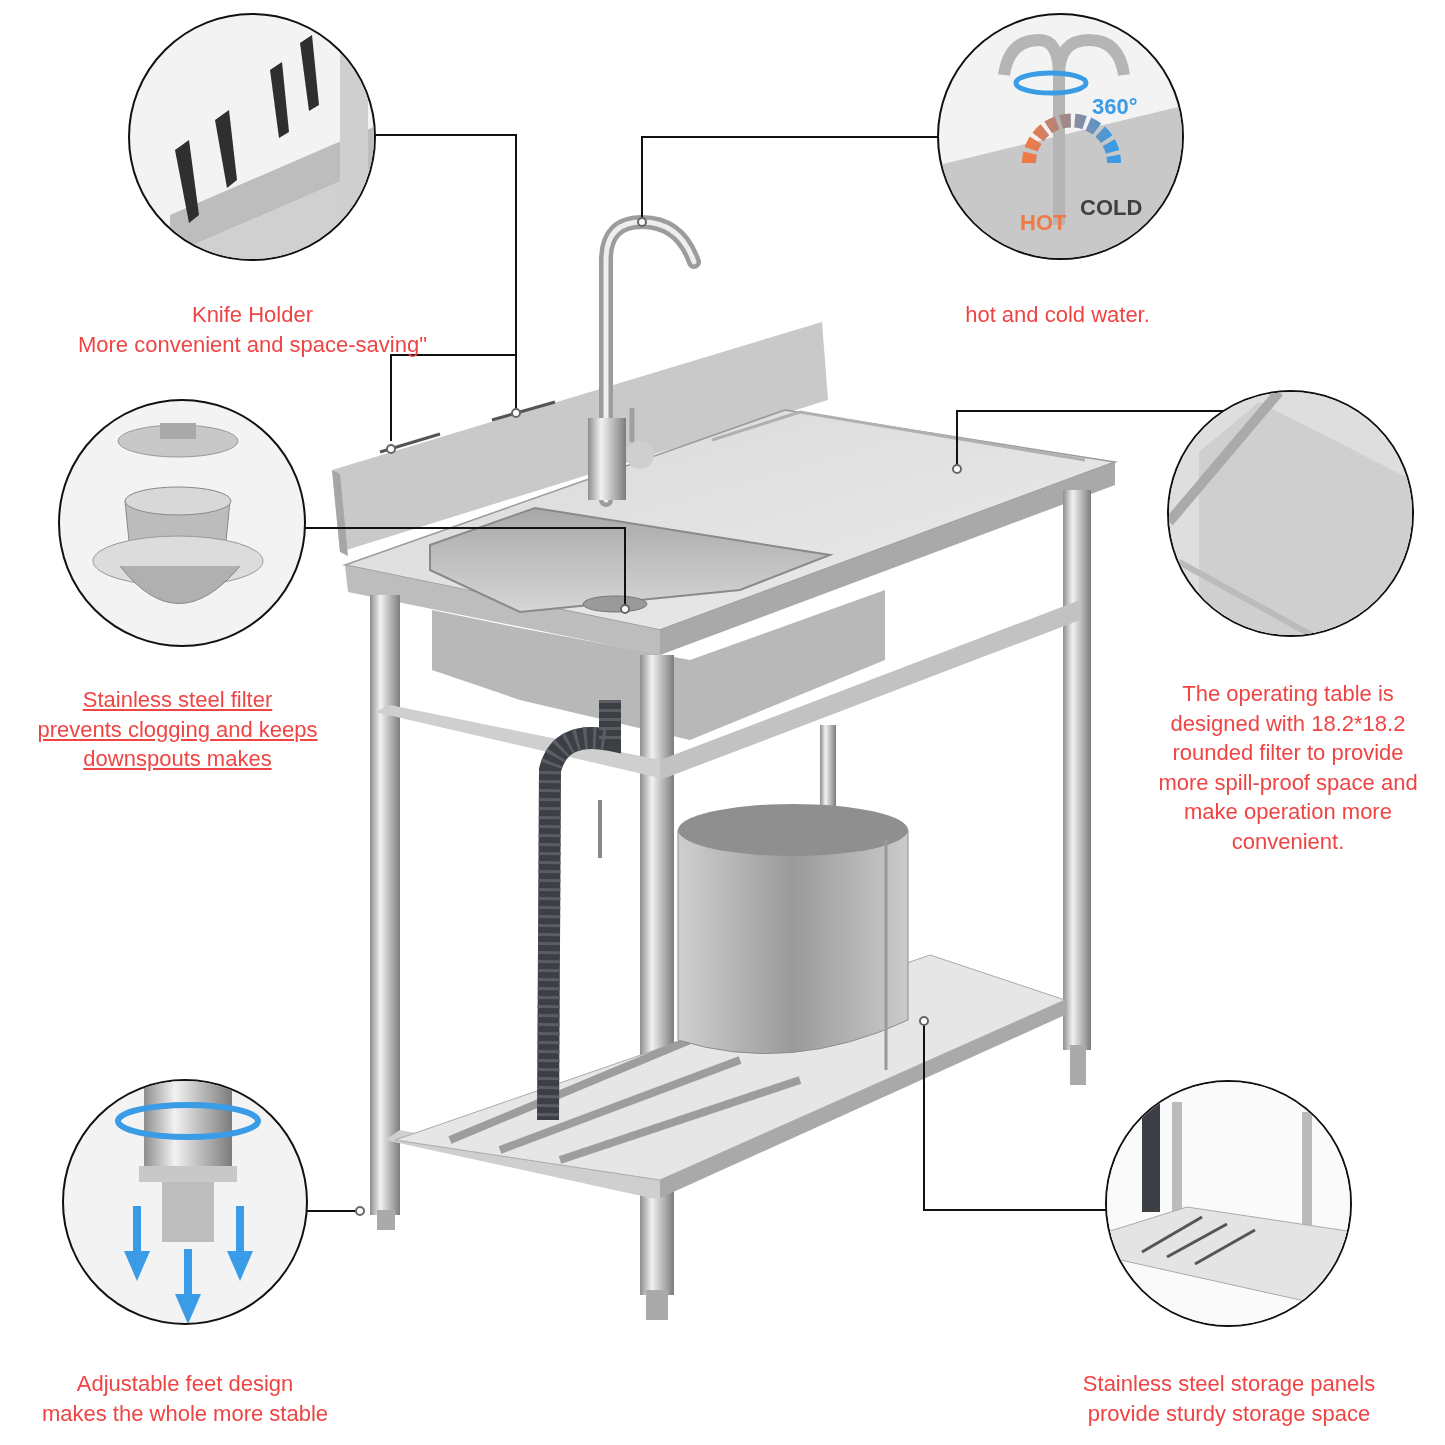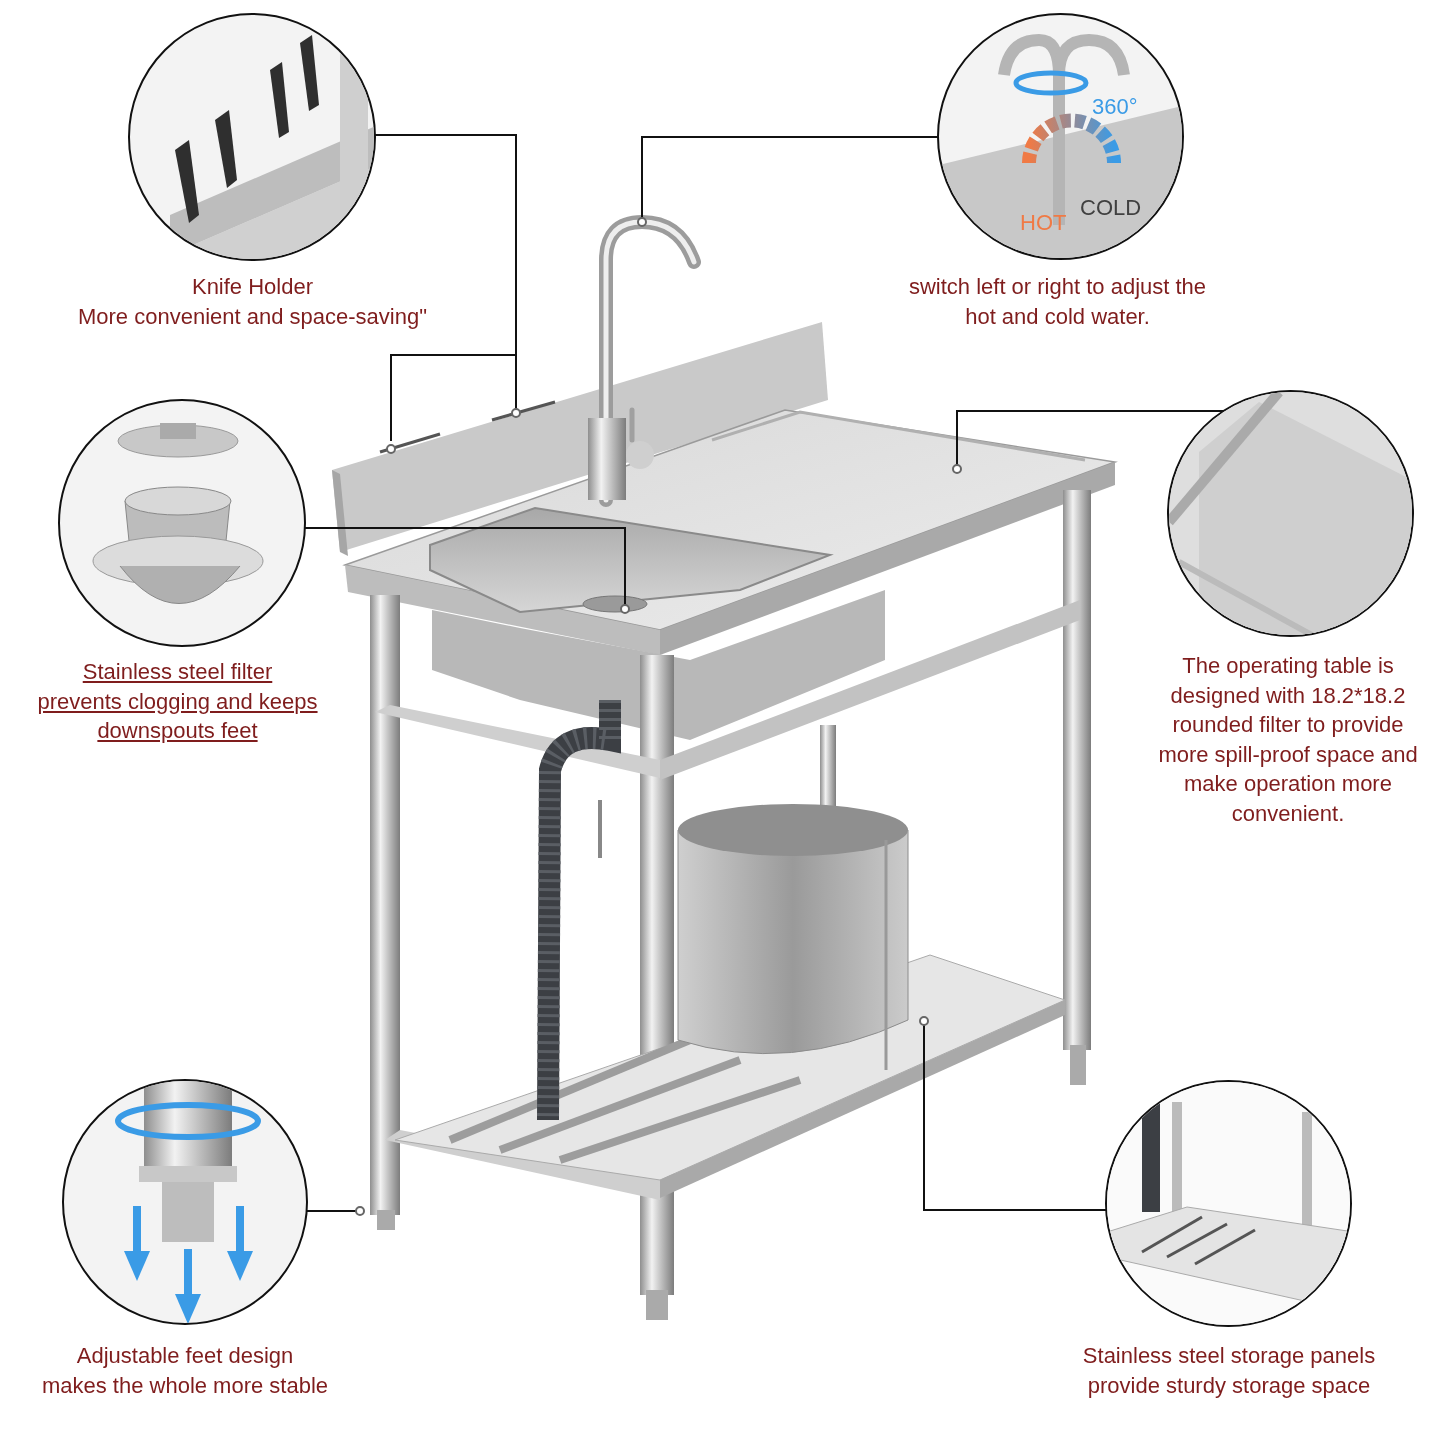--- a/index.html
+++ b/index.html
@@ -1,21 +1,21 @@
 <!DOCTYPE html>
 <html><head>
 <meta charset="utf-8">
 <style>
   html, body { margin: 0; padding: 0; background: #ffffff; }
   body { width: 1445px; height: 1445px; position: relative; overflow: hidden; font-family: "Liberation Sans", sans-serif; color: #111; }
-  .caption { position: absolute; text-align: center; font-size: 22px; line-height: 29.5px; color: #7f1d1d; }
+  .caption { position: absolute; text-align: center; font-size: 22px; line-height: 29.5px; color: #ef4444; margin-top: 28px; }
   .caption span { display: block; white-space: nowrap; }
   .circle { position: absolute; border: 2px solid #111; border-radius: 50%; overflow: hidden; background: #f3f3f3; box-sizing: border-box; }
   svg.layer { position: absolute; left: 0; top: 0; }
-  .tag { position: absolute; font-weight: normal; font-size: 22px; }
+  .tag { position: absolute; font-weight: bold; font-size: 22px; }
 </style>
 </head>
 <body>
 
 <svg class="layer" width="1445" height="1445" viewBox="0 0 1445 1445">
   <defs>
     <linearGradient id="steelV" x1="0" y1="0" x2="1" y2="0">
       <stop offset="0" stop-color="#8e8e8e"></stop>
       <stop offset="0.35" stop-color="#f2f2f2"></stop>
       <stop offset="0.6" stop-color="#c4c4c4"></stop>
@@ -213,28 +213,27 @@
     </g>
   </svg>
 </div>
 
 <div class="caption" style="left:40px; top:272px; width:425px;">
   <span>Knife Holder</span>
   <span>More convenient and space-saving"</span>
 </div>
 
 <div class="caption" style="left:880px; top:272px; width:355px;">
-  <span>switch left or right to adjust the</span>
   <span>hot and cold water.</span>
 </div>
 
 <div class="caption" style="left:15px; top:657px; width:325px;text-decoration:underline;">
   <span>Stainless steel filter</span>
   <span>prevents clogging and keeps</span>
-  <span>downspouts feet</span>
+  <span>downspouts makes</span>
 </div>
 
 <div class="caption" style="left:1138px; top:651px; width:300px;">
   <span>The operating table is</span>
   <span>designed with 18.2*18.2</span>
   <span>rounded filter to provide</span>
   <span>more spill-proof space and</span>
   <span>make operation more</span>
   <span>convenient.</span>
 </div>

